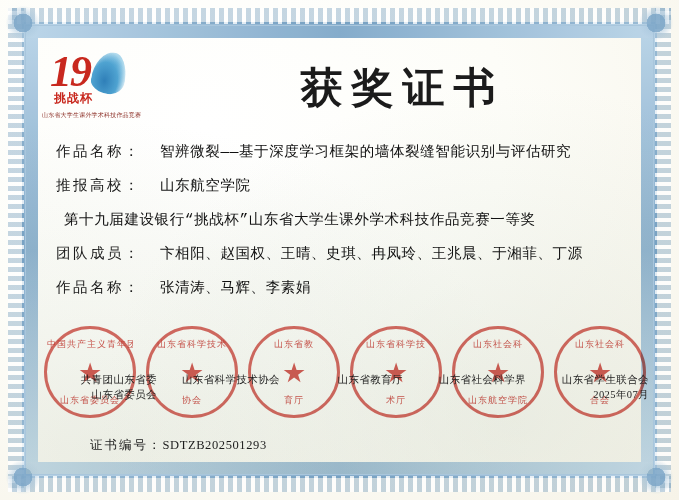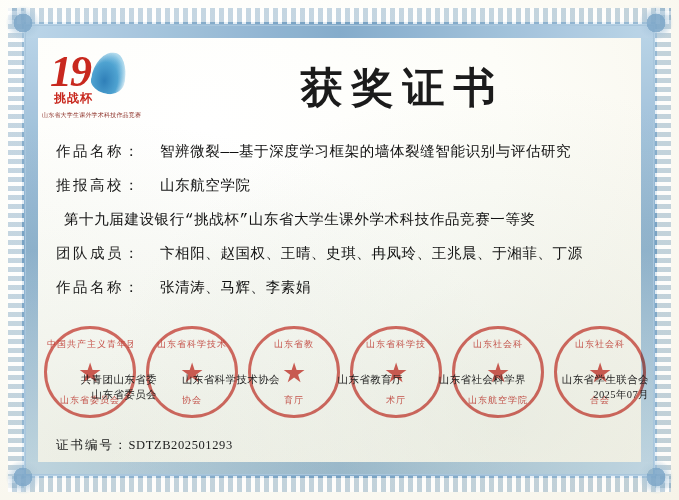--- a/index.html
+++ b/index.html
@@ -260,20 +260,21 @@
     position: absolute;
     left: 56px;
     bottom: 46px;
     font-family: "Liberation Serif", serif;
     font-size: 12.5px;
     color: #1c1c1c;
     letter-spacing: 0.6px;
   }
   .cert-no .label {
     letter-spacing: 2px;
+    margin-left: 34px;
   }
 </style>
 </head>
 <body>
 
 <div class="certificate">
 
   <div class="border-outer"></div>
   <div class="border-pattern"></div>
   <div class="border-inner-line"></div>

